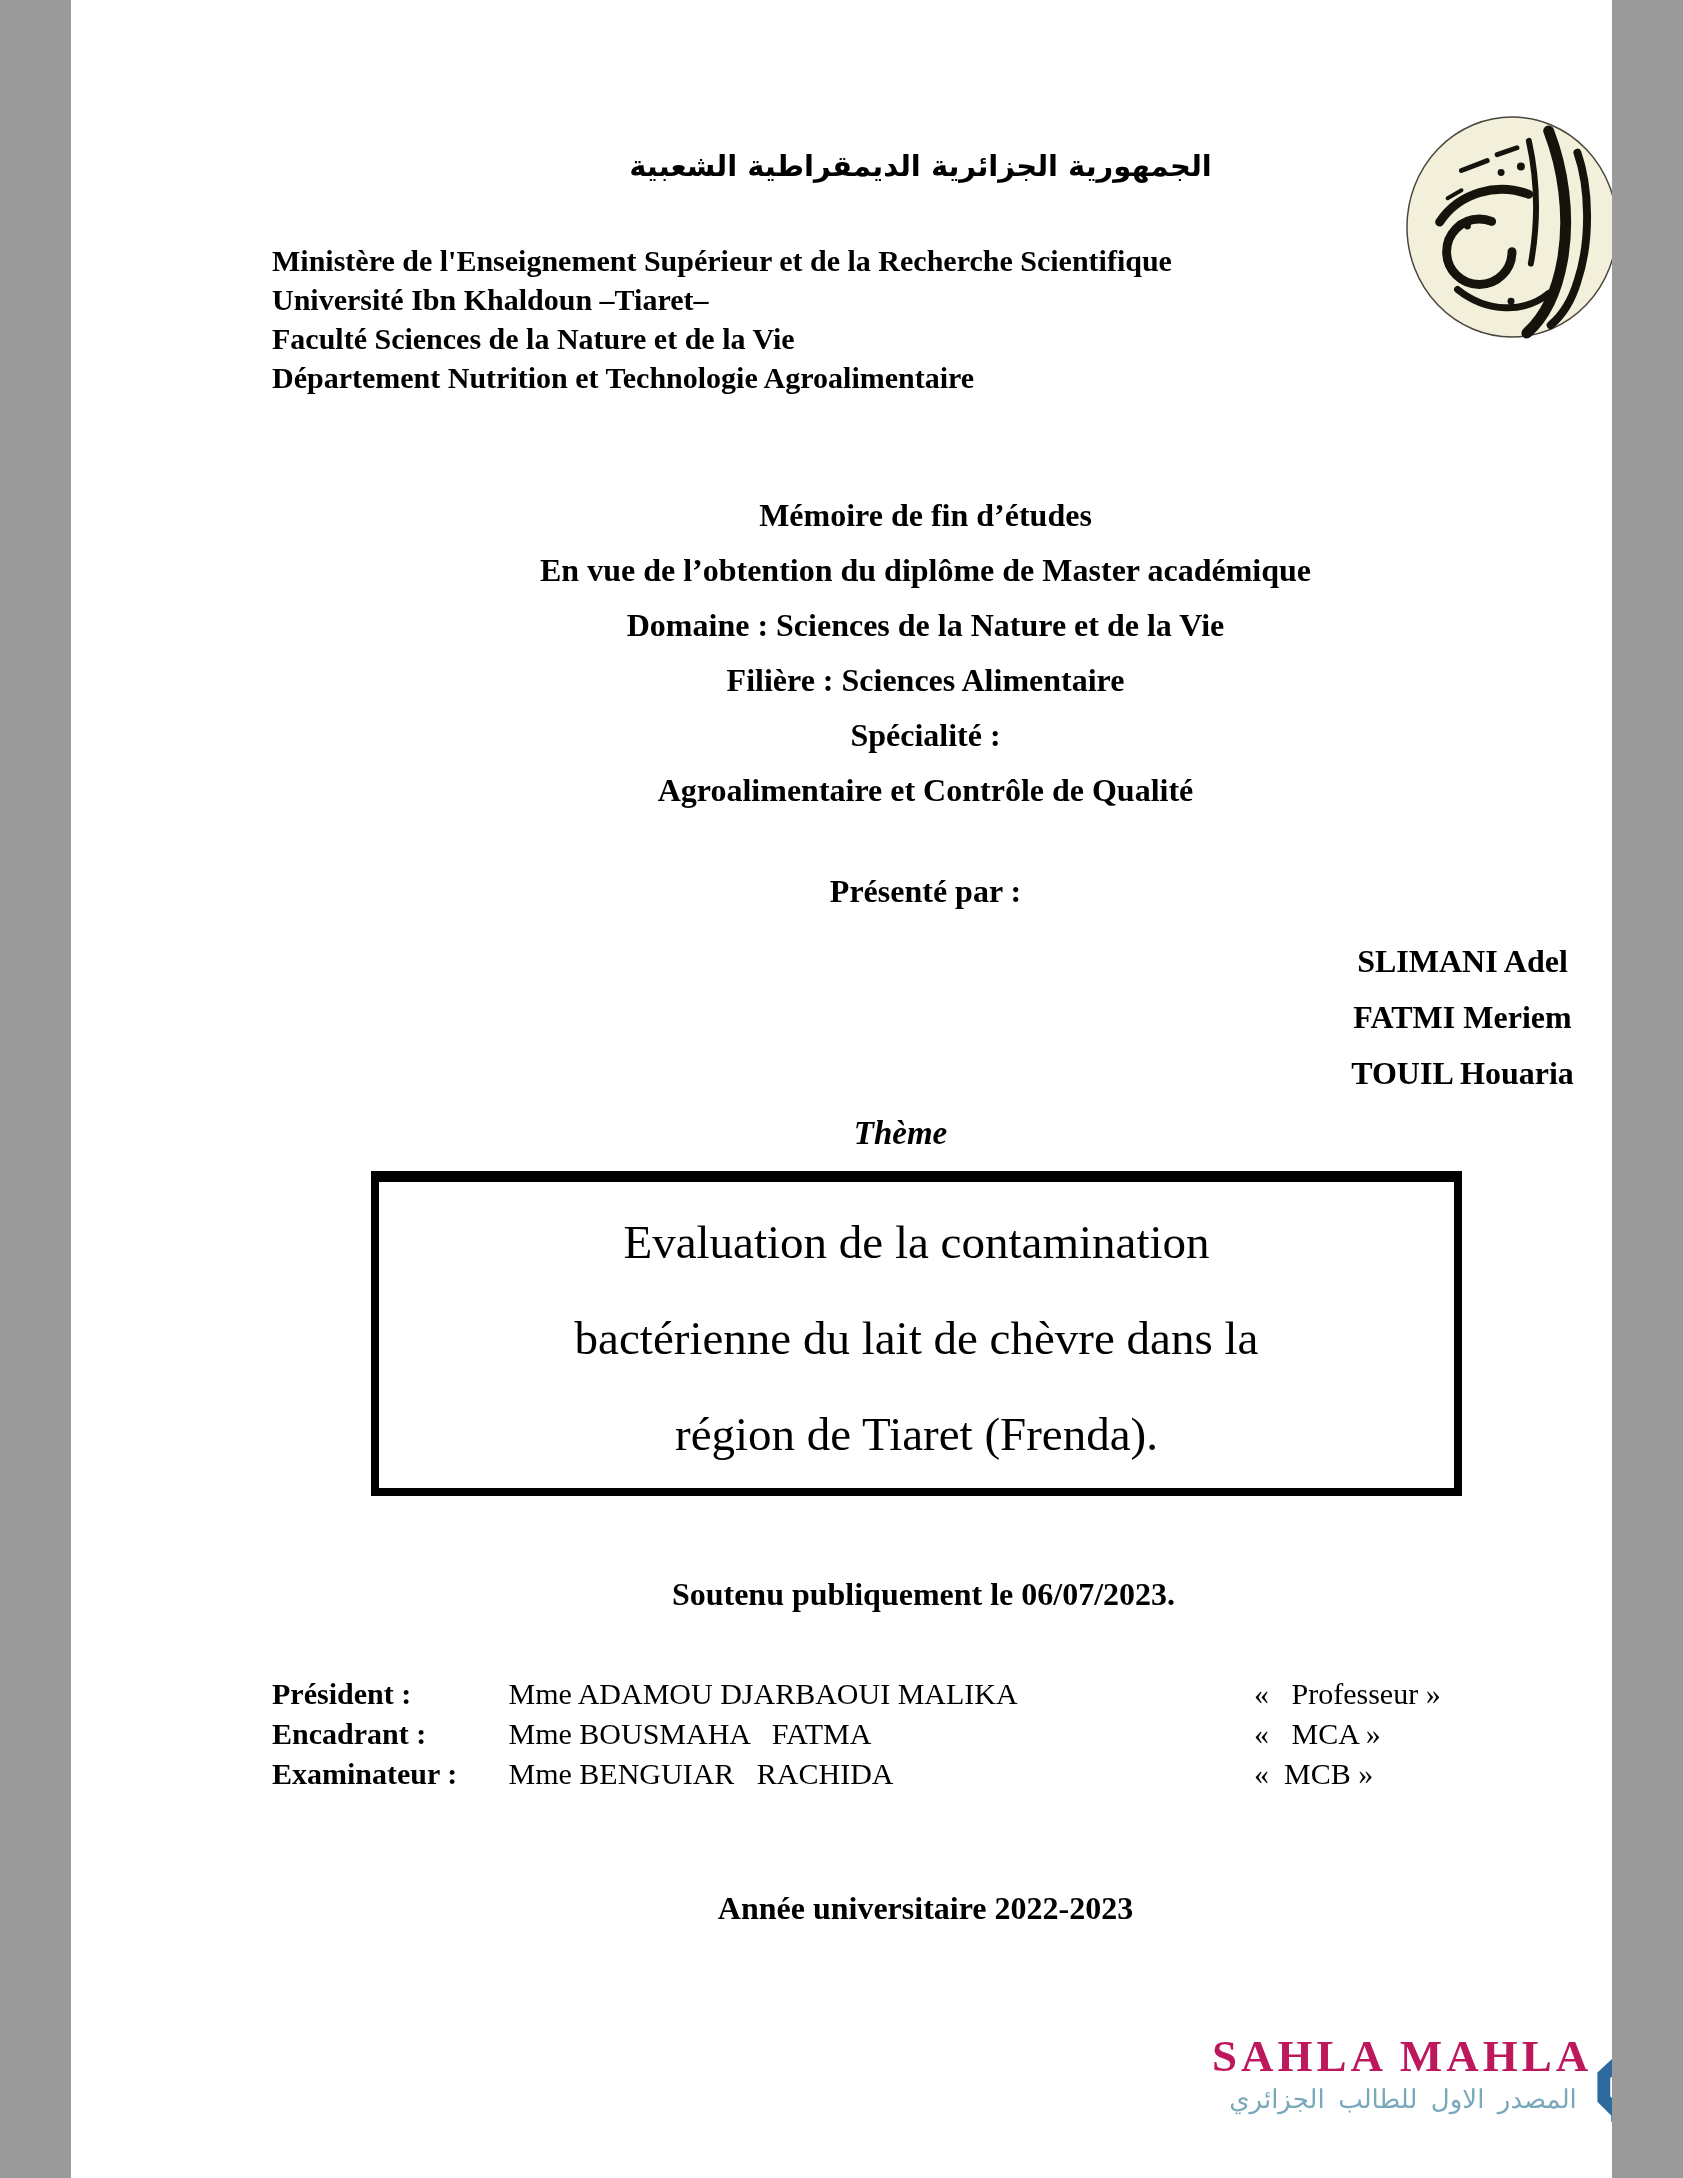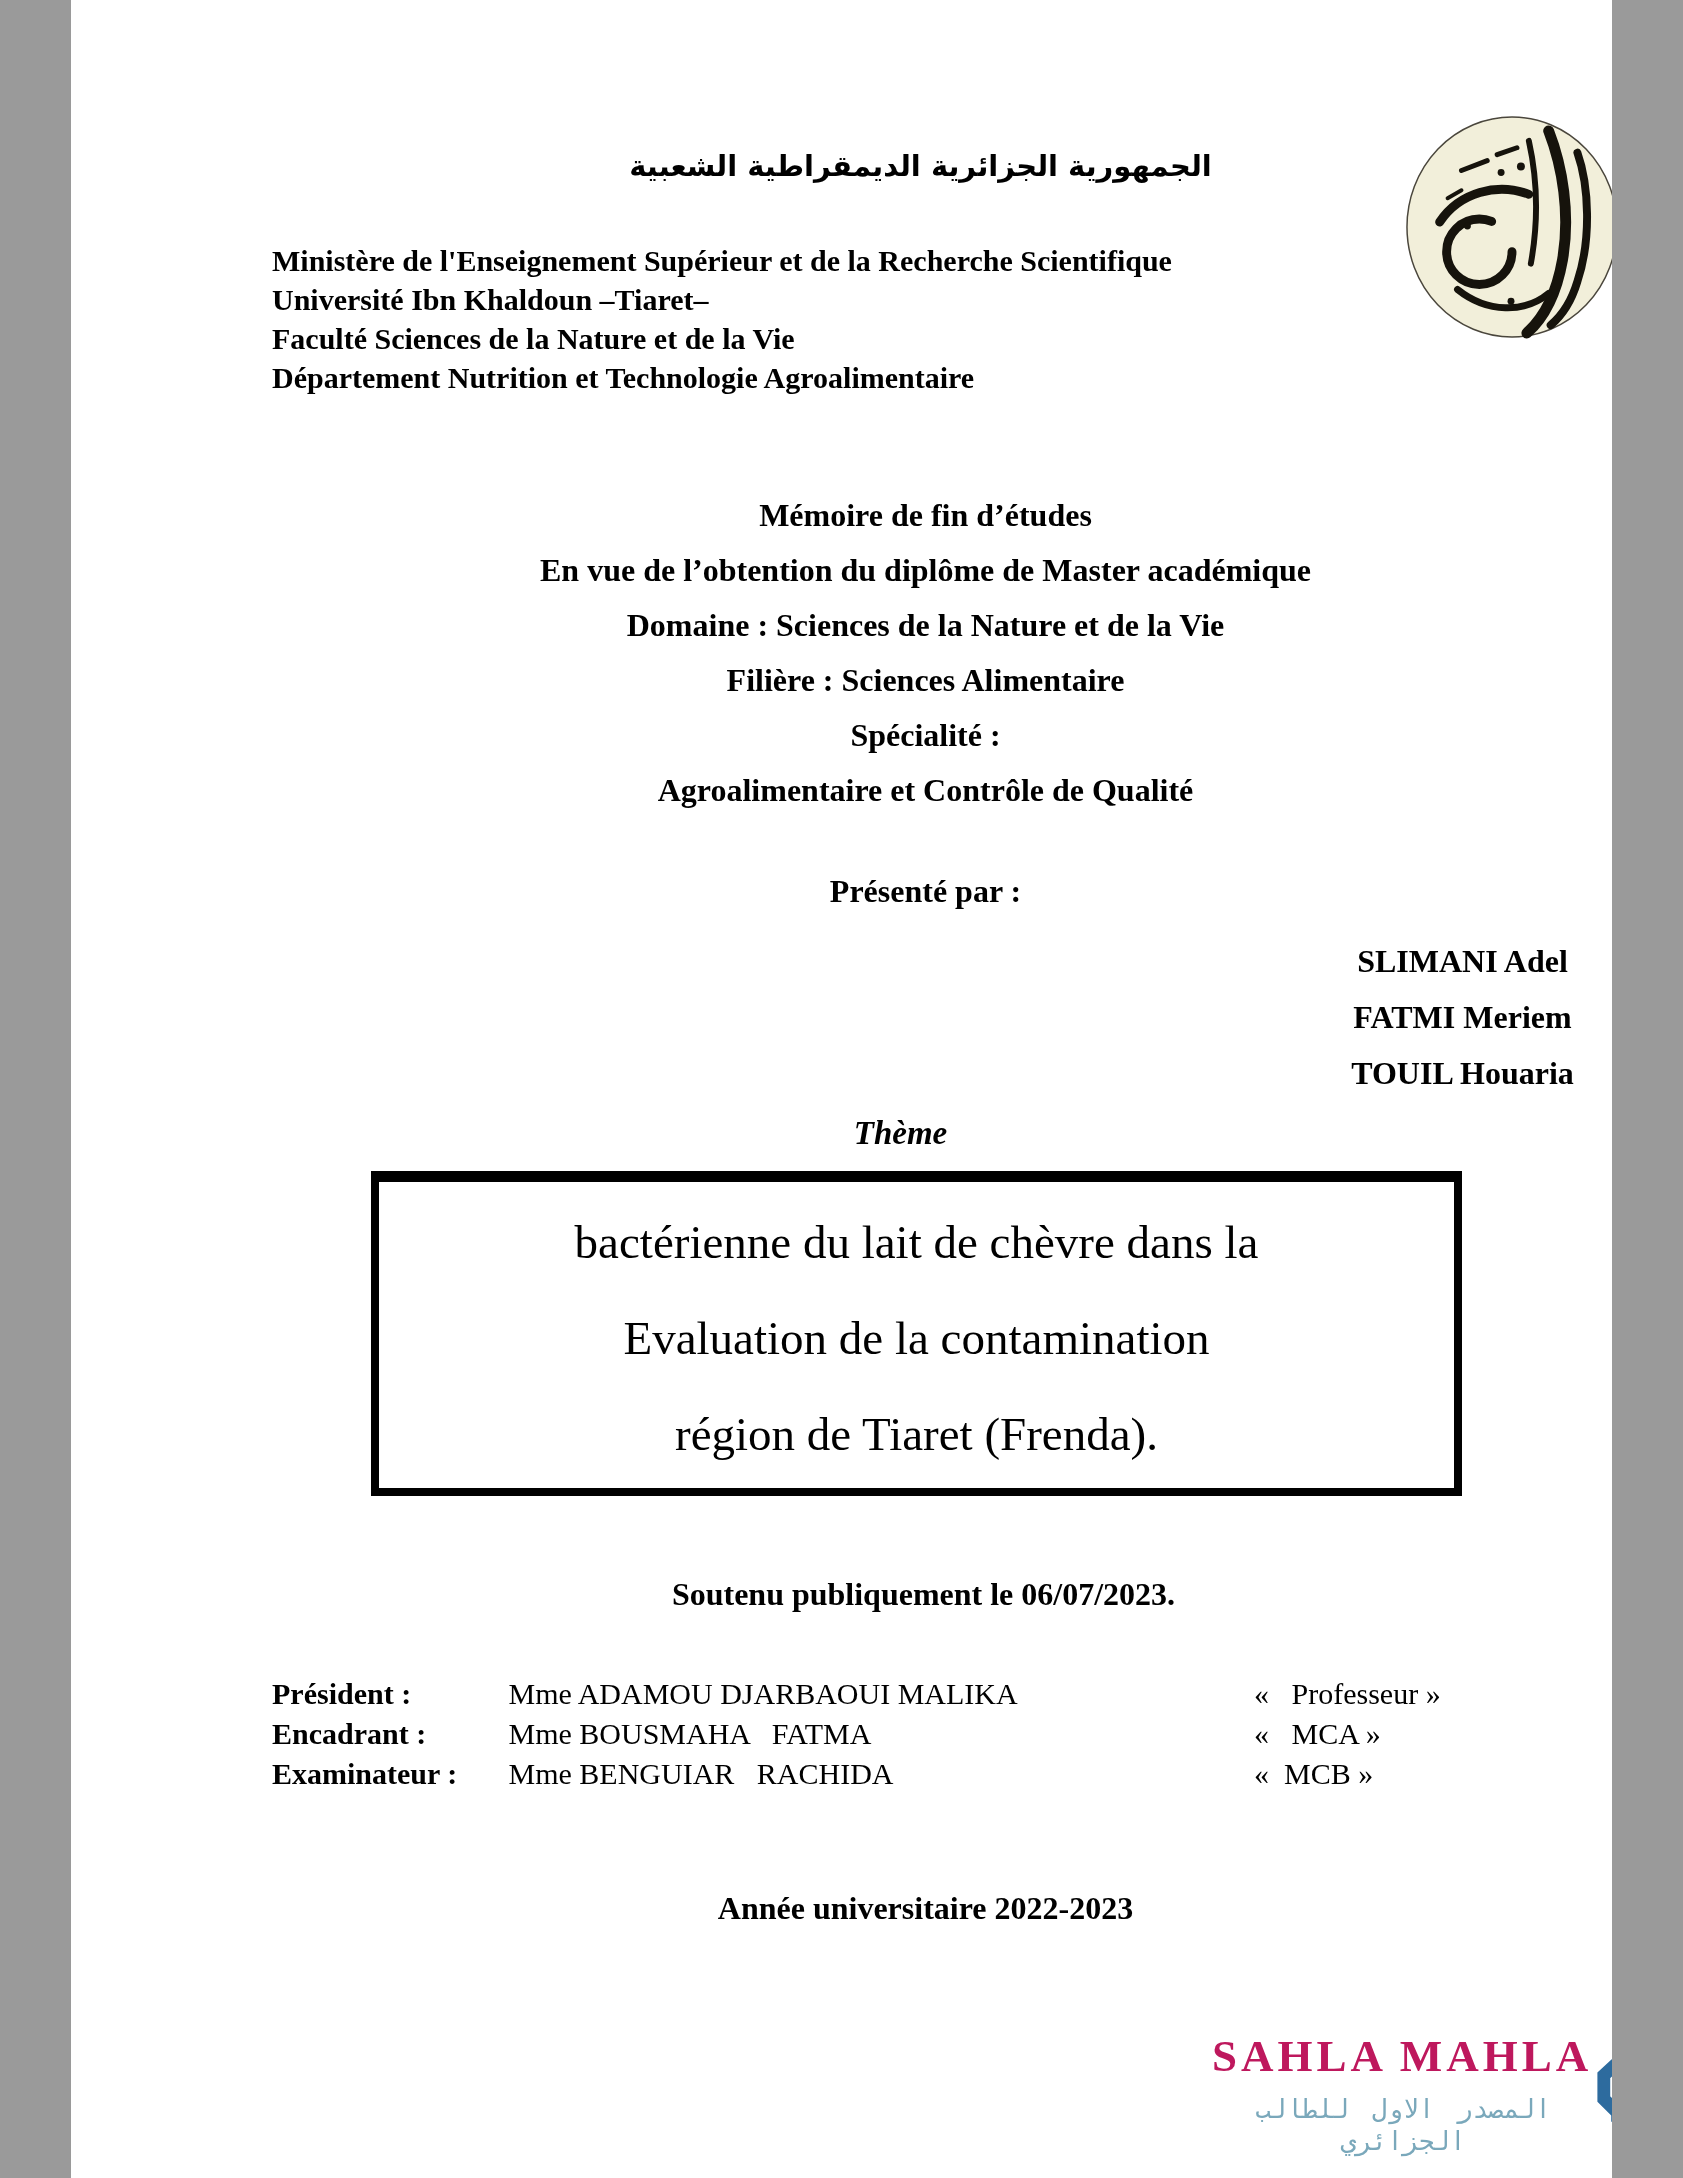--- a/index.html
+++ b/index.html
@@ -52,22 +52,22 @@
   .academic-year{
     position:absolute;left:0;top:1890px;width:1709px;text-align:center;
     font-weight:bold;font-size:32px;
   }
   .brand{position:absolute;left:1141px;top:2030px;width:382px;}
   .brand-name{
     font-weight:bold;font-size:45px;letter-spacing:4px;white-space:nowrap;
     color:#be185d;
   }
   .brand-tagline{
-    margin-top:12px;text-align:center;direction:rtl;
-    font-family:Liberation Mono, monospace;font-size:26px;word-spacing:7px;
+    margin-top:2px;text-align:center;direction:rtl;
+    font-family:Liberation Serif, serif;font-size:26px;word-spacing:7px;
     color:#7aa8bb;
   }
   .brand-icon{position:absolute;left:1519px;top:1996px;width:75px;height:131px;}
 </style>
 </head>
 <body>
 
 <div class="page">
 
   <div class="arabic-motto" dir="rtl">الجمهورية الجزائرية الديمقراطية الشعبية</div>
@@ -113,22 +113,22 @@
 
   <div class="authors">
     <div>SLIMANI Adel</div>
     <div>FATMI Meriem</div>
     <div>TOUIL Houaria</div>
   </div>
 
   <div class="theme-label">Thème</div>
 
   <div class="title-box">
+    <div>Evaluation de la contamination</div>
     <div>bactérienne du lait de chèvre dans la</div>
-    <div>Evaluation de la contamination</div>
     <div>région de Tiaret (Frenda).</div>
   </div>
 
   <div class="defense">Soutenu publiquement le 06/07/2023.</div>
 
   <div class="jury">
     <div class="jury-row">
       <span class="jury-role">Président :</span>
       <span class="jury-name">Mme ADAMOU DJARBAOUI MALIKA</span>
       <span class="jury-grade">«   Professeur »</span>

